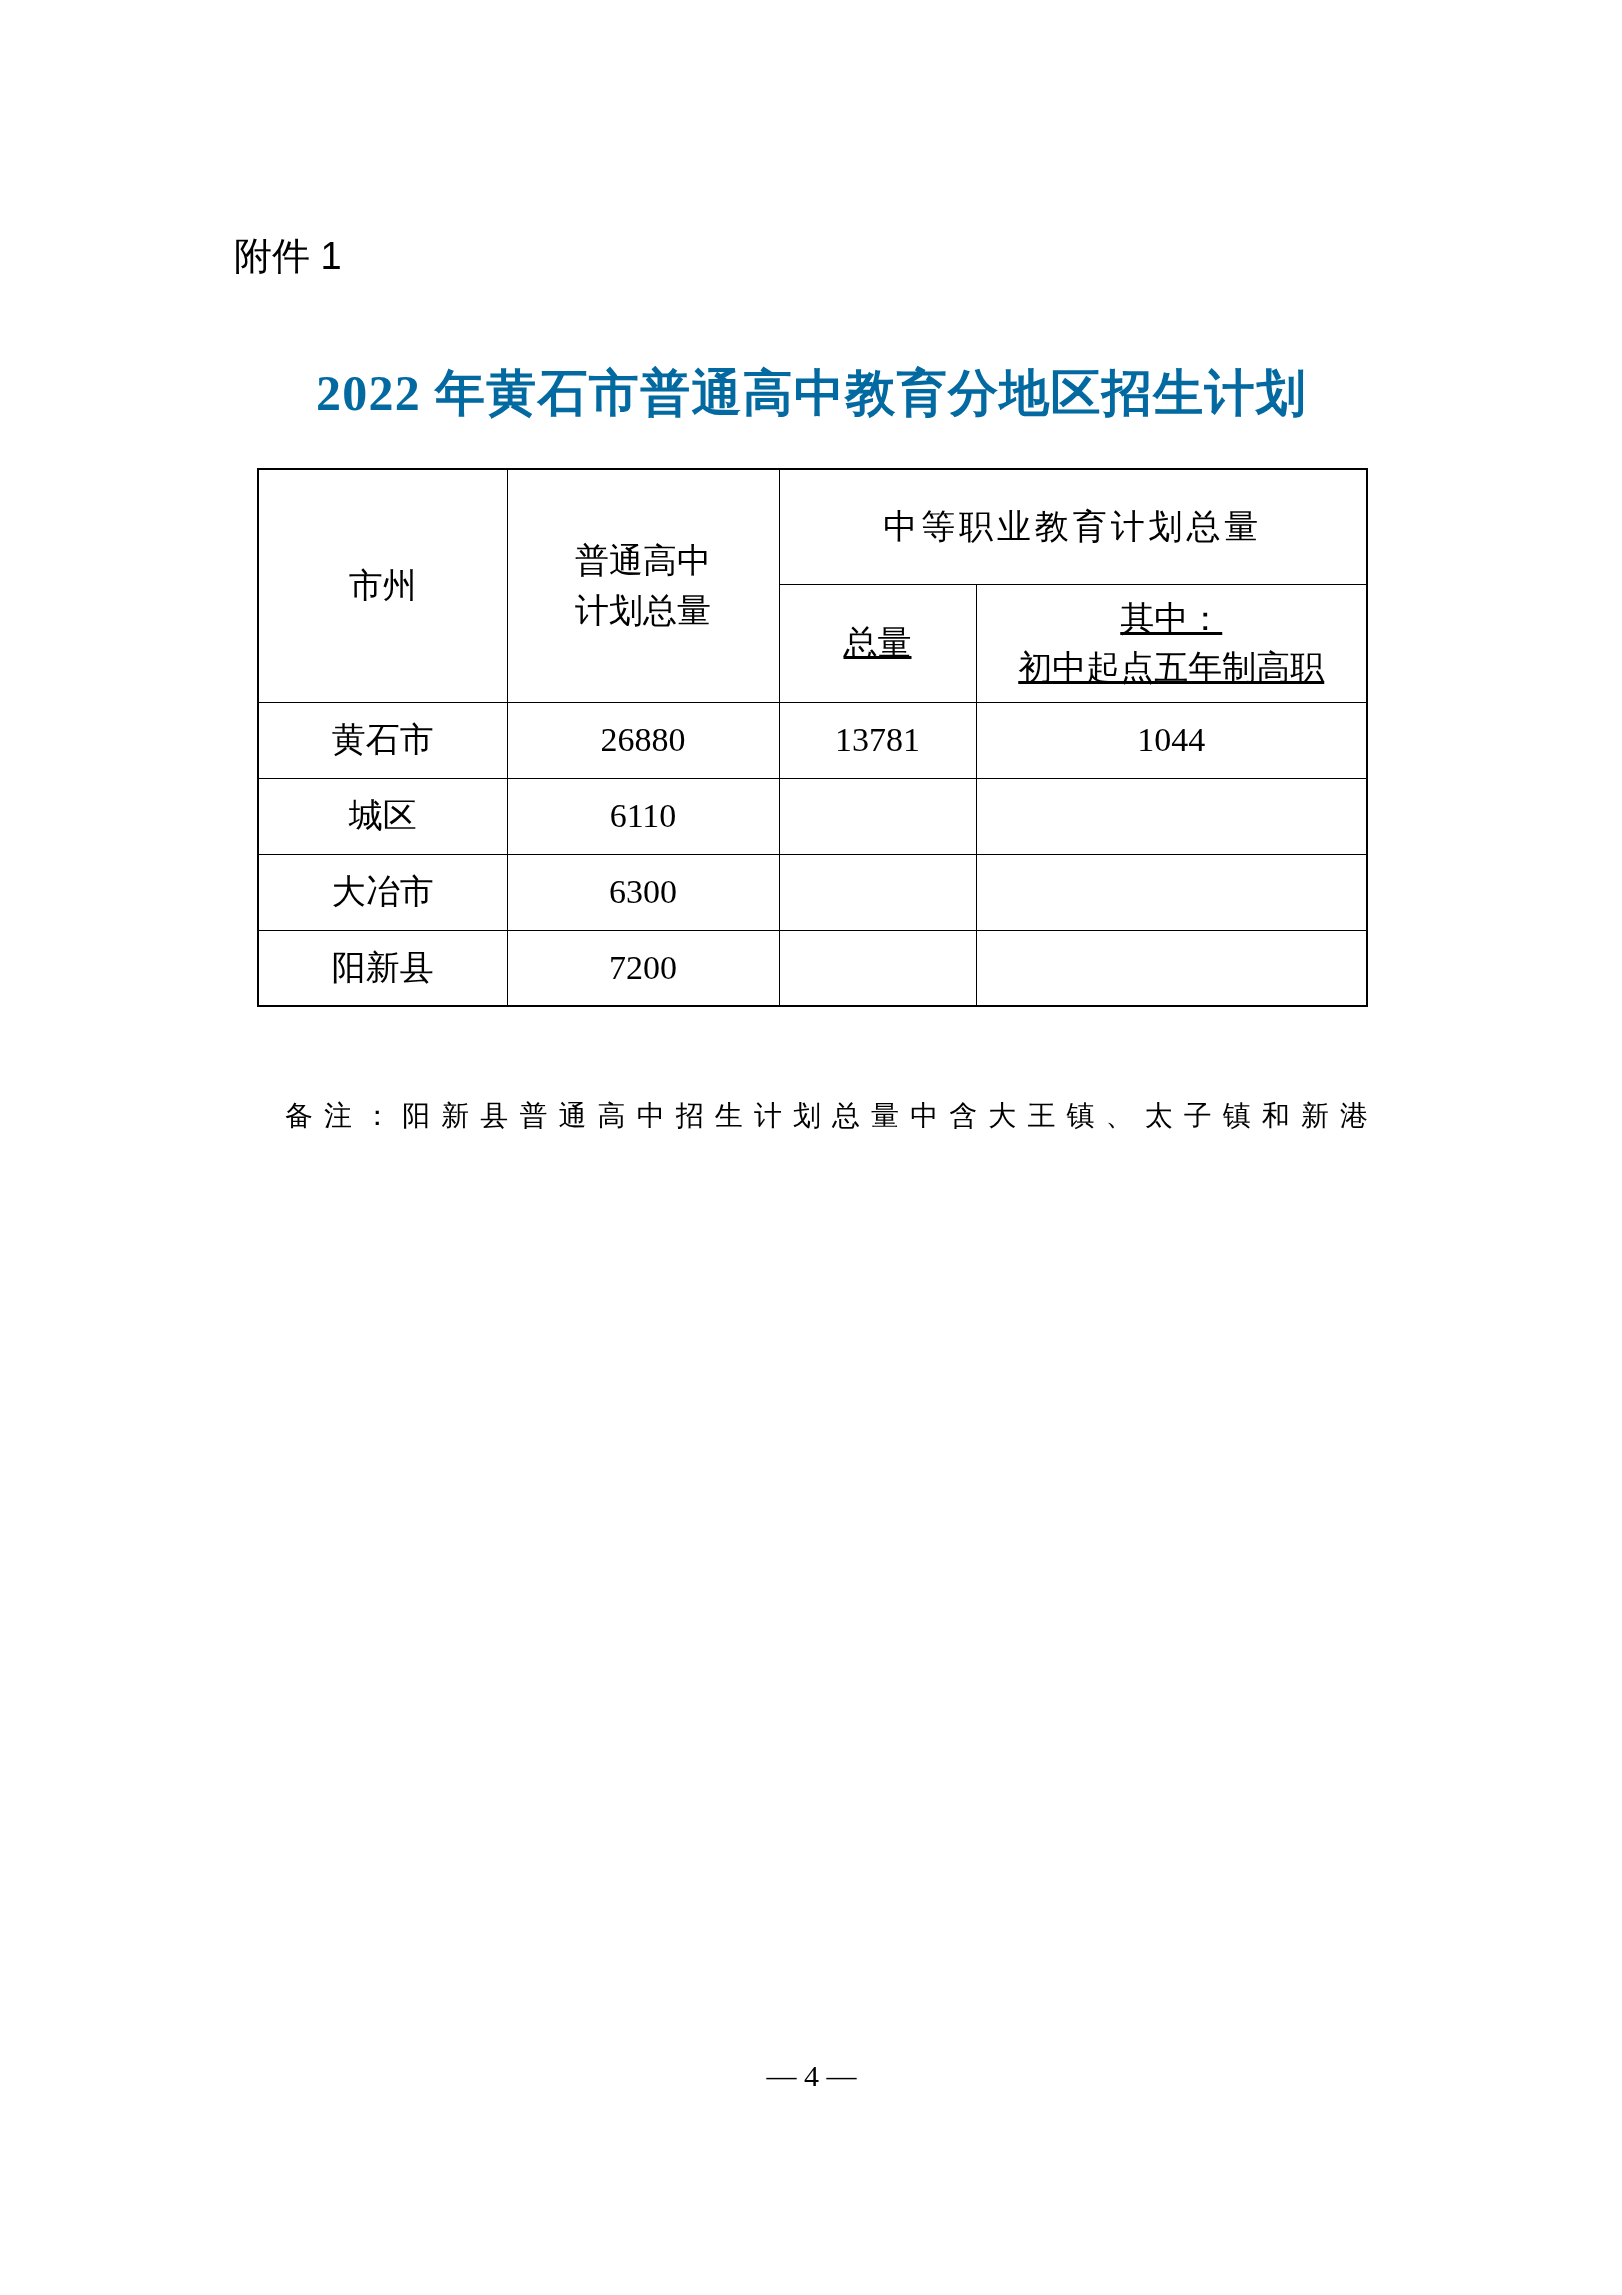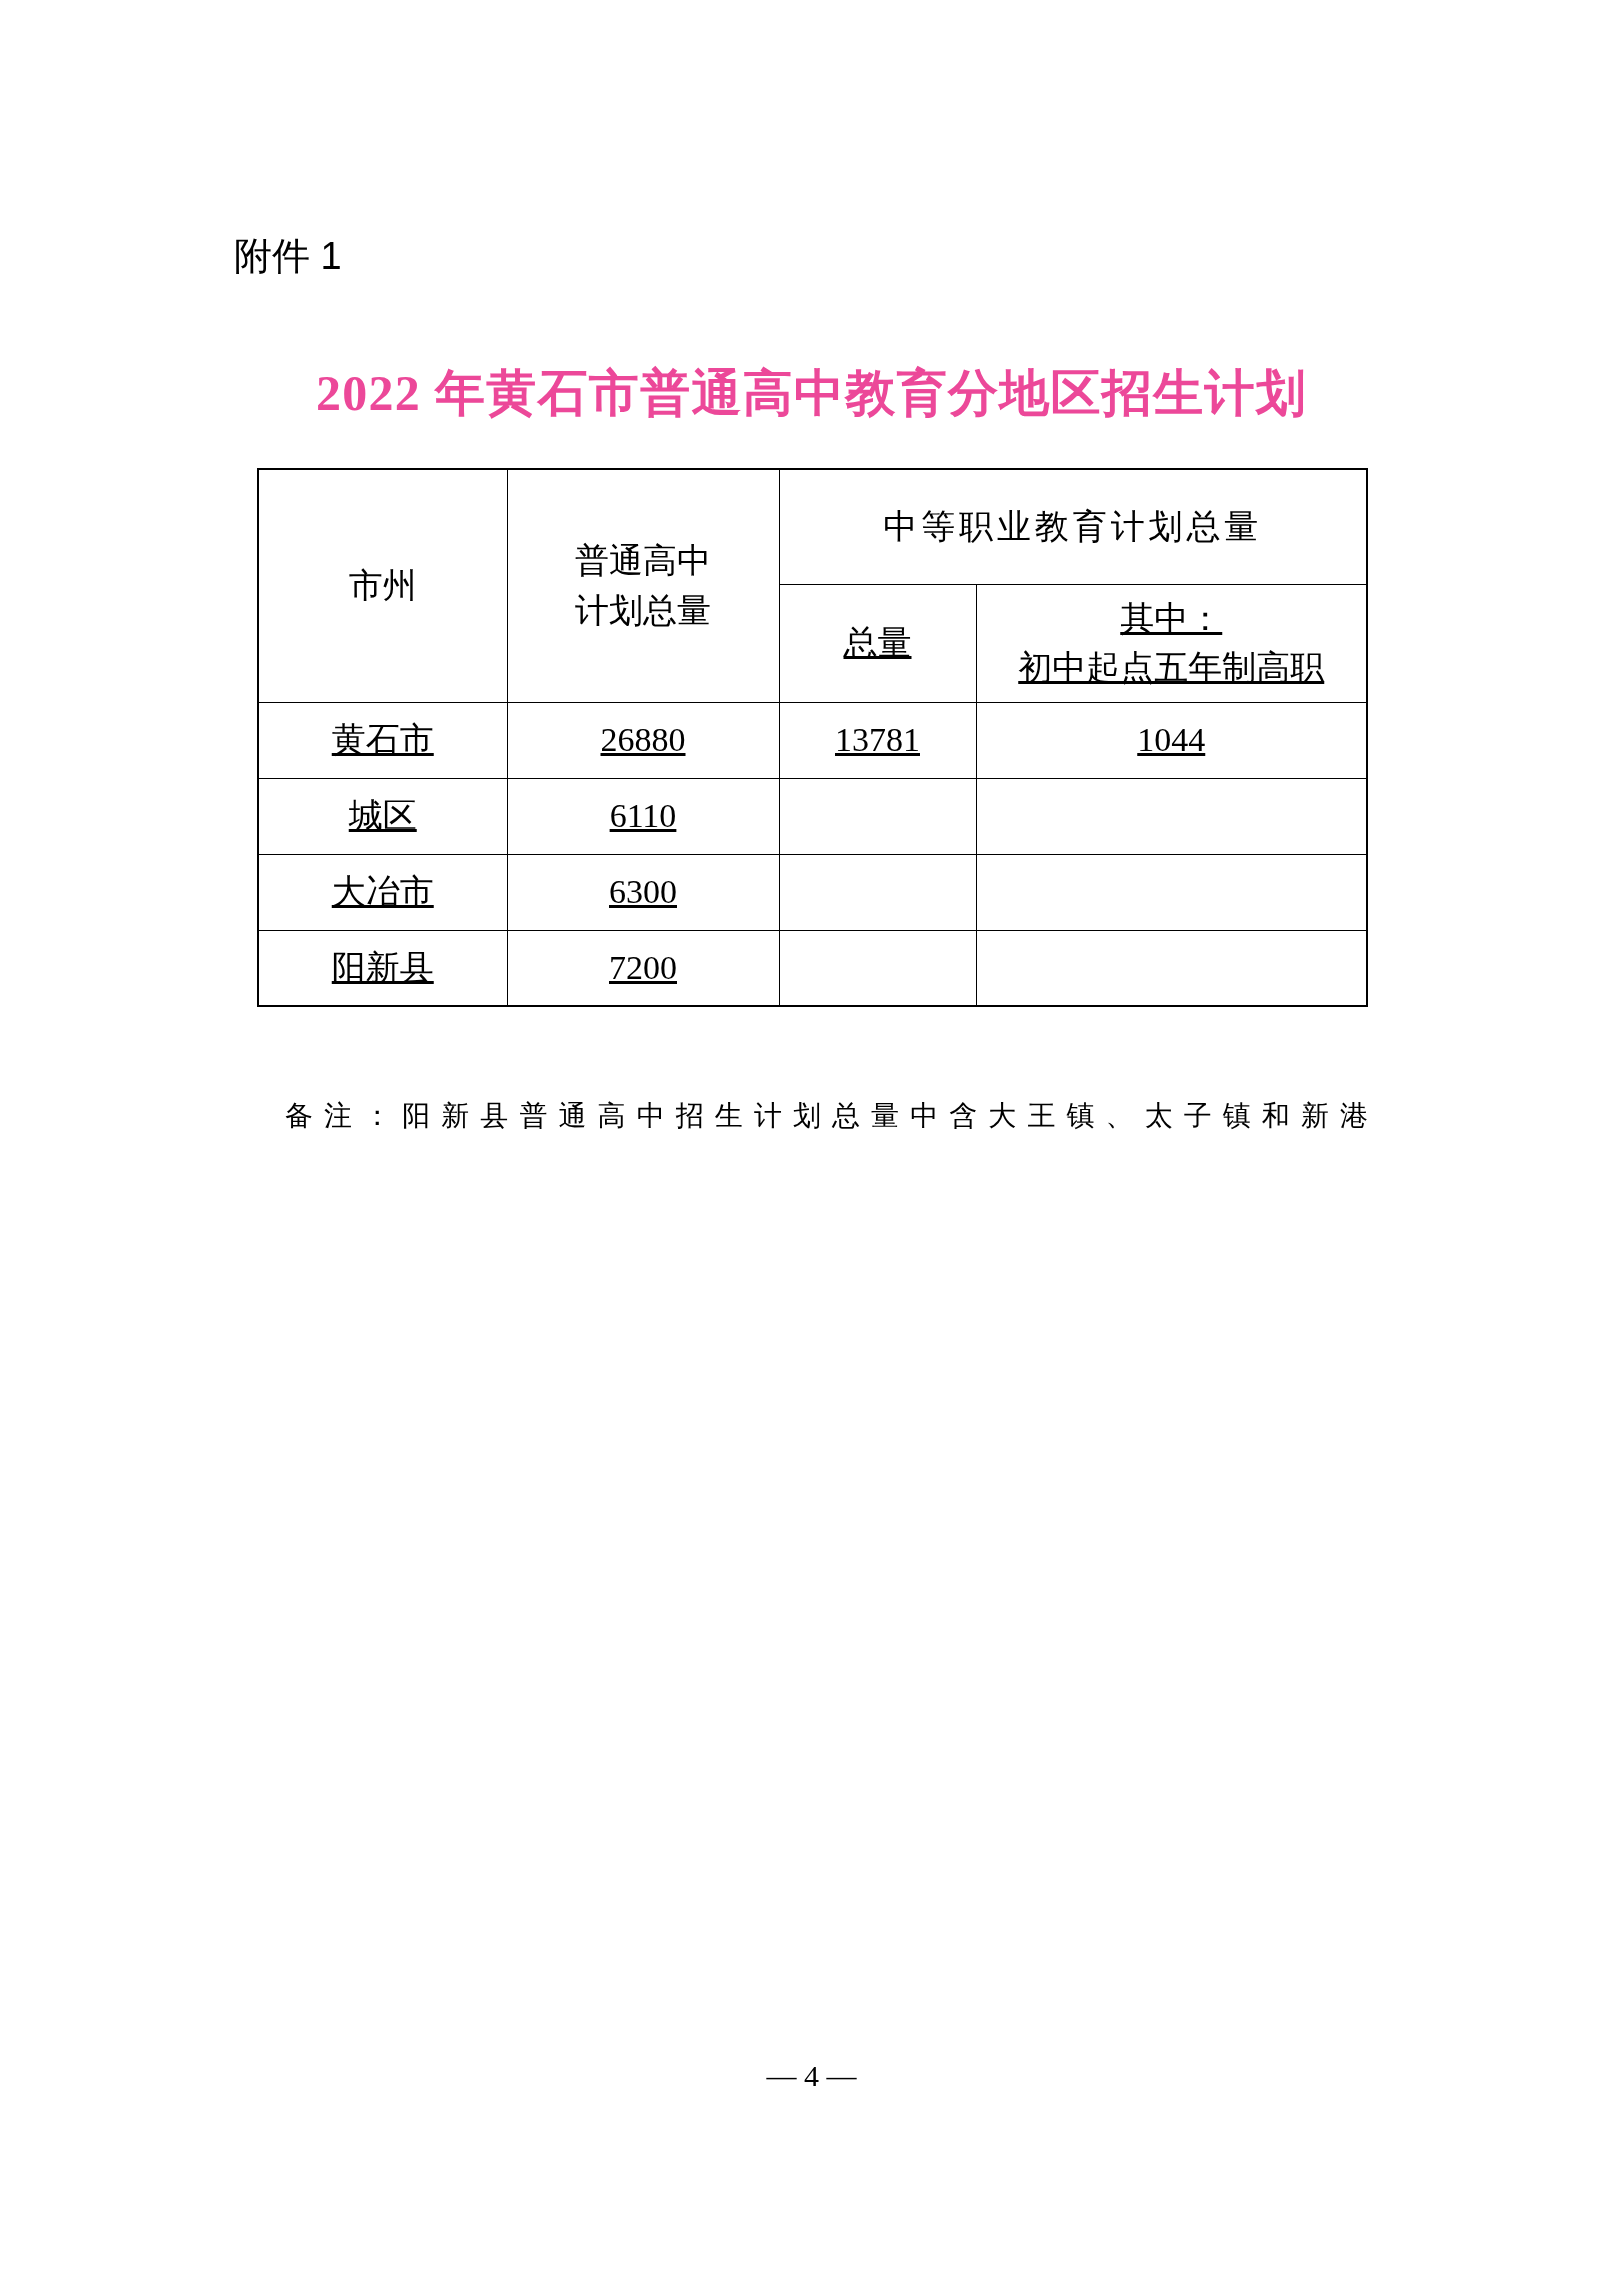--- a/index.html
+++ b/index.html
@@ -26,21 +26,21 @@
     position: absolute;
     left: 0;
     top: 357px;
     width: 1623px;
     text-align: center;
     font-size: 50px;
     font-weight: bold;
     letter-spacing: 1.3px;
     line-height: 72px;
     font-family: "Liberation Serif", serif;
-    color: #ec4899;
+    color: #0369a1;
   }
   table.plan-table {
     position: absolute;
     left: 257px;
     top: 468px;
     width: 1109px;
     border-collapse: collapse;
     table-layout: fixed;
     font-size: 34px;
     color: #000;
@@ -48,21 +48,21 @@
   table.plan-table td {
     border: 1.3px solid #000;
     text-align: center;
     vertical-align: middle;
     padding: 0;
     line-height: 1.45;
   }
   table.plan-table { border: 2px solid #000; }
   tr.hrow1 { height: 115px; }
   tr.hrow2 { height: 118px; text-decoration: underline; }
-  tr.drow  { height: 76px; text-decoration: underline; }
+  tr.drow  { height: 76px; }
   .voc-group-cell { letter-spacing: 3.9px; }
   .two-line span { display: block; }
   .note {
     position: absolute;
     left: 216px;
     top: 1078px;
     width: 1152px;
     font-size: 28px;
     line-height: 75px;
     color: #000;

